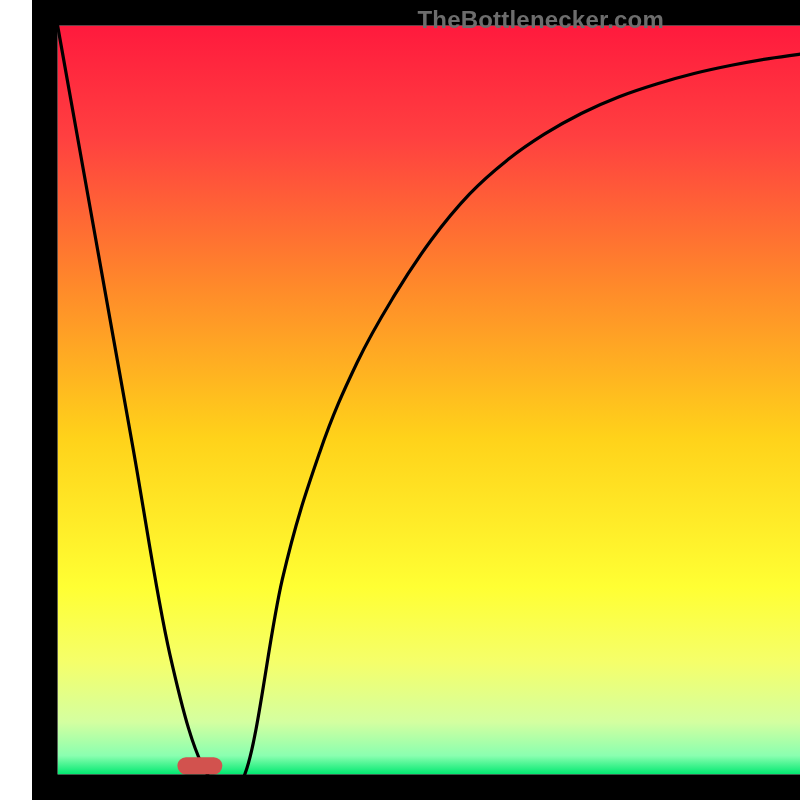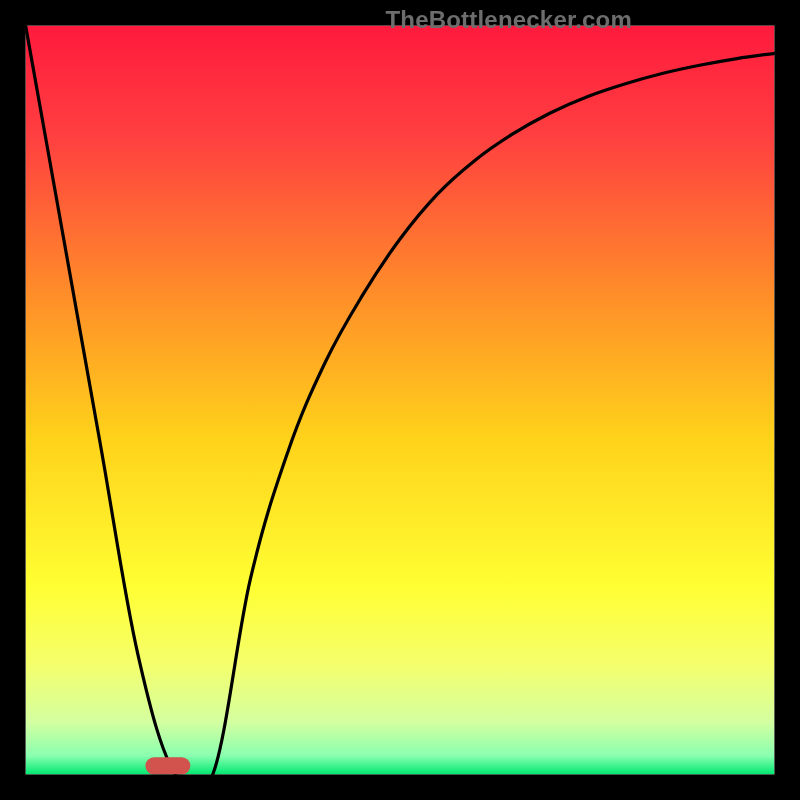--- a/index.html
+++ b/index.html
@@ -5,20 +5,21 @@
   body {
     margin: 0;
     padding: 0;
     background: #fff;
     font-family: Arial, Helvetica, sans-serif;
   }
   .chart-wrap {
     width: 644px;
     height: 800px;
     position: relative;
+    padding-left: 32px;
   }
   .chart-wrap svg {
     display: block;
     width: 800px;
     height: 800px;
   }
   .watermark {
     position: absolute;
     top: 6px;
     right: 12px;

